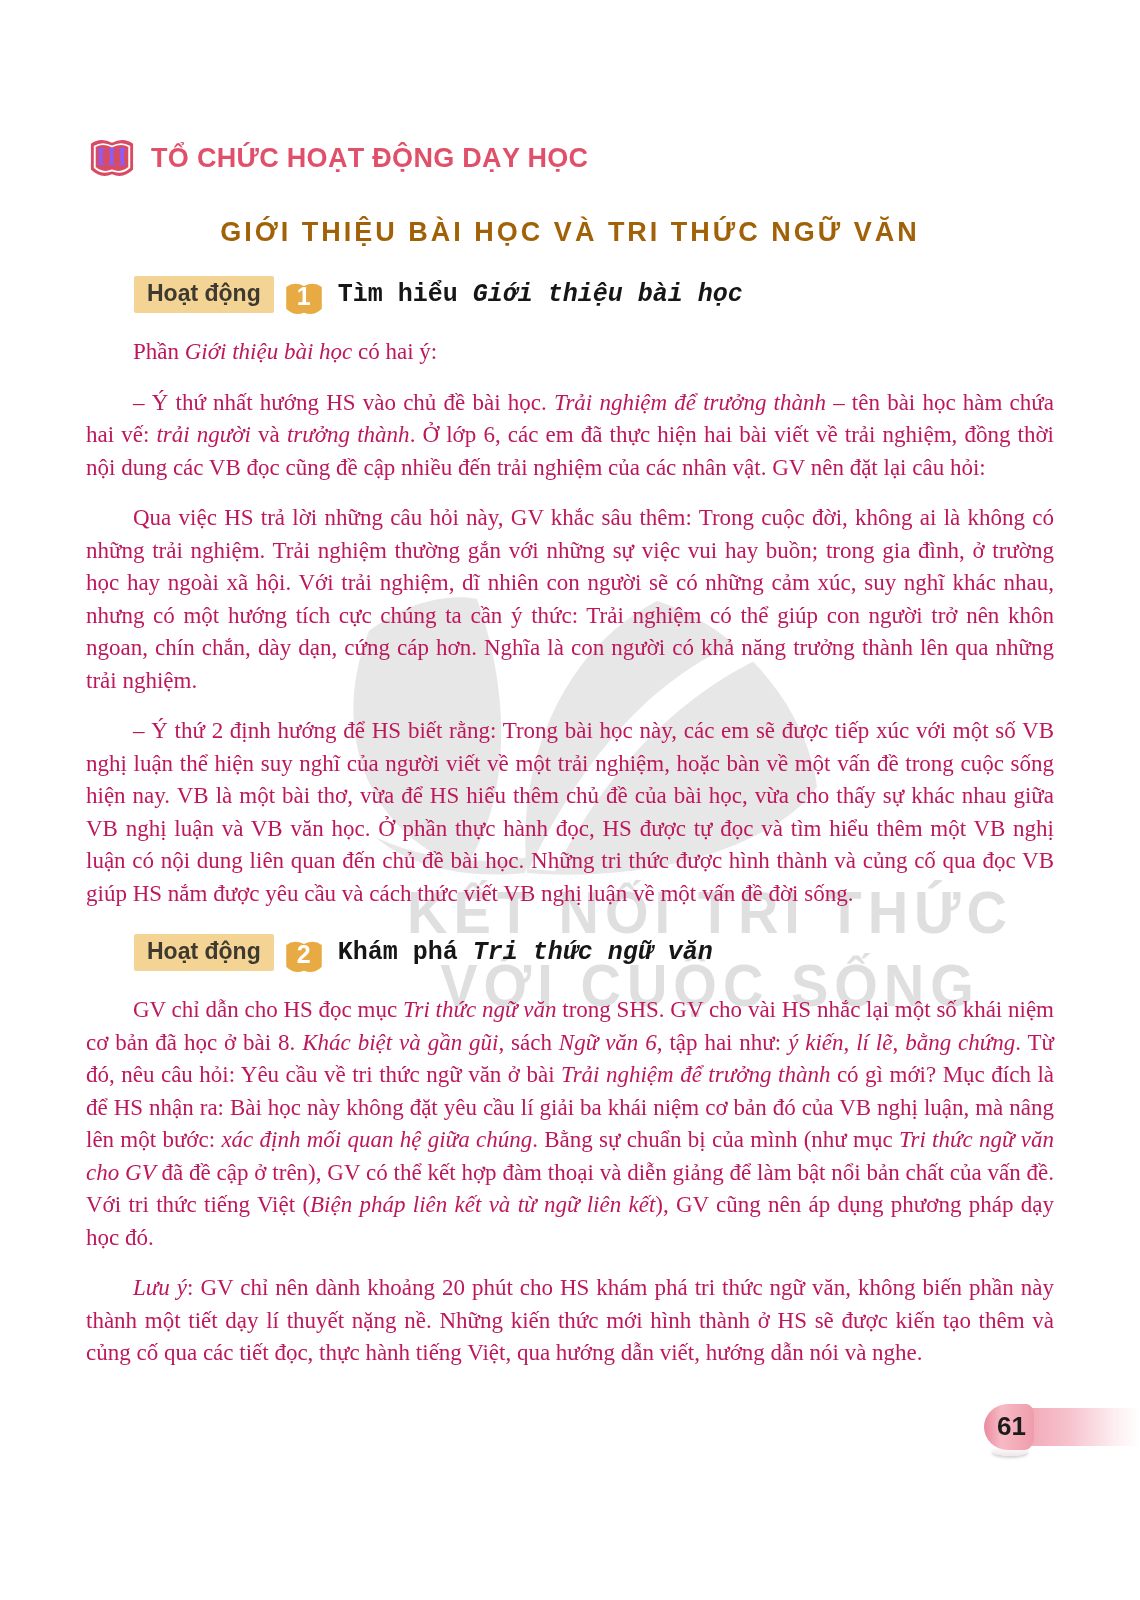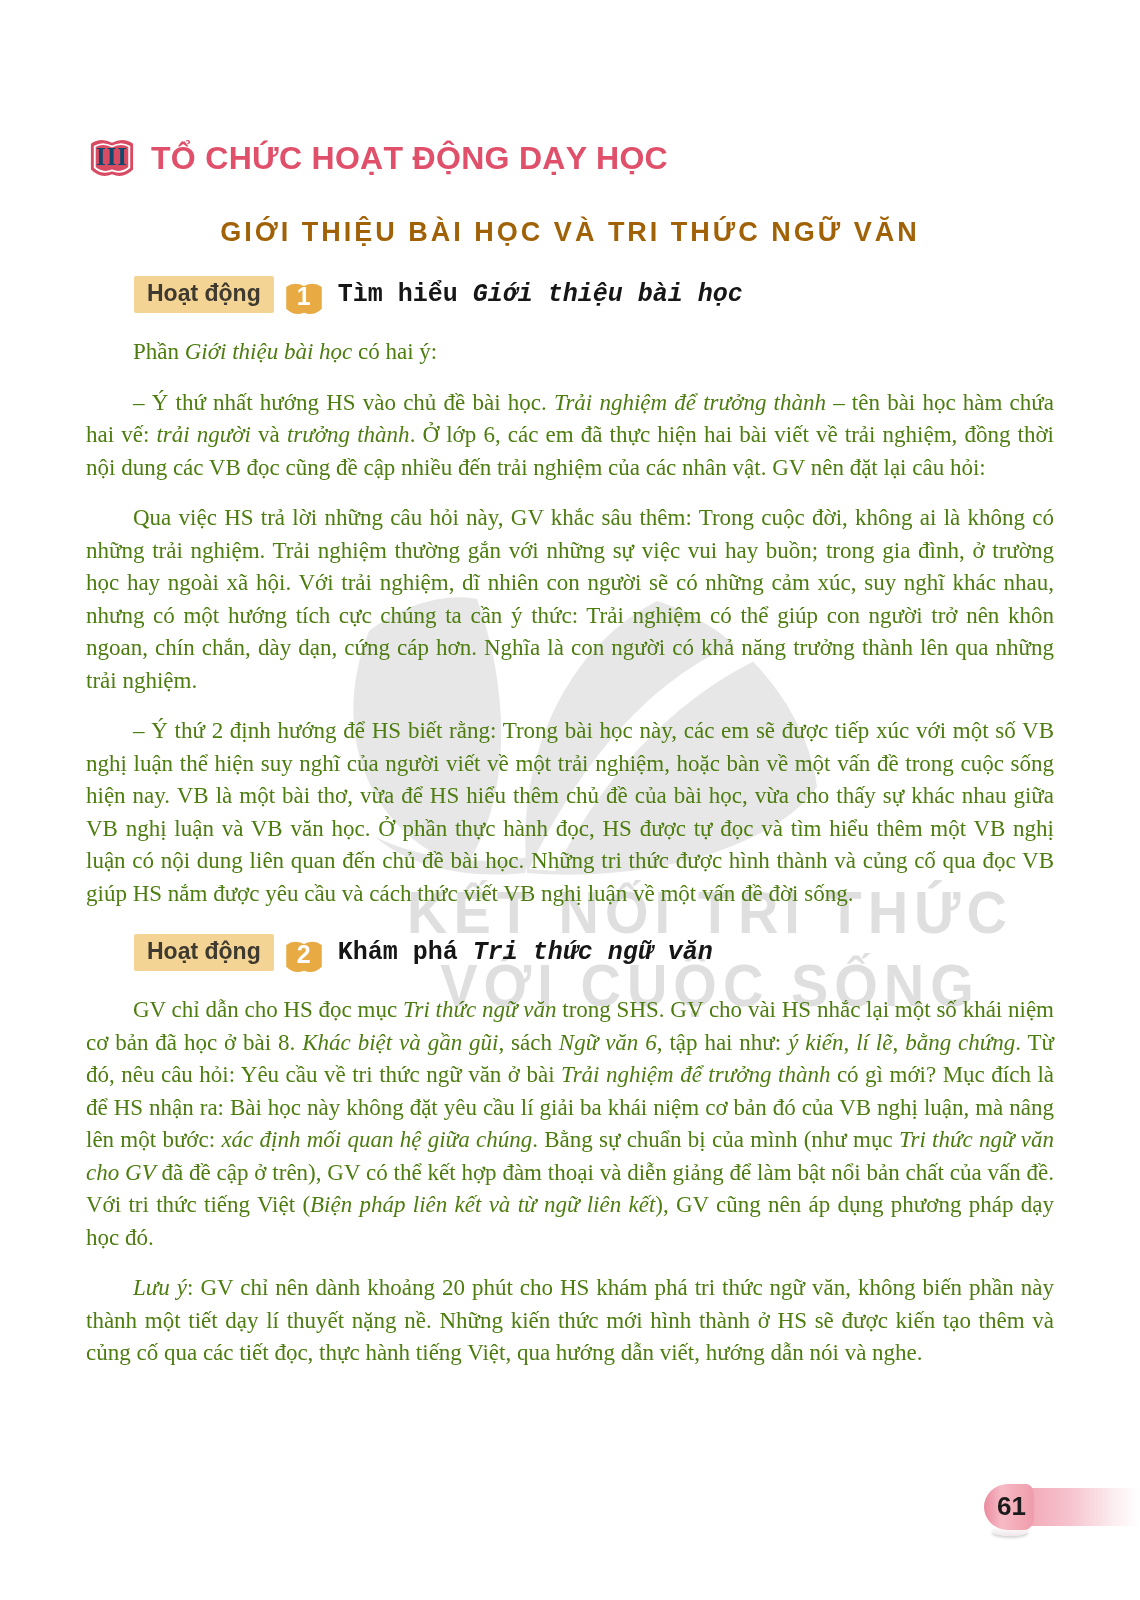--- a/index.html
+++ b/index.html
@@ -16,43 +16,43 @@
   .wm-line1{font-size:56px;letter-spacing:6px;white-space:nowrap;}
   .wm-line2{font-size:56px;letter-spacing:6px;margin-top:4px;white-space:nowrap;}
   
   .content{position:relative;z-index:1;padding:135px 86px 0 86px;}
   .section-header{display:flex;align-items:center;gap:13px;height:46px;}
   .roman-badge{position:relative;width:52px;height:46px;flex:0 0 auto;}
   .roman-badge svg{position:absolute;inset:0;width:100%;height:100%;}
   .roman-badge .outer{fill:#d84b62;}
   .roman-badge .inner{fill:none;stroke:#ffffff;stroke-width:2;}
   .roman-badge .roman{position:absolute;left:0;right:0;top:8px;text-align:center;
-      color:#0c4a6e;font-weight:bold;font-size:25px;font-family:"Liberation Serif",serif;letter-spacing:1px;}
+      color:#8b5cf6;font-weight:bold;font-size:25px;font-family:"Liberation Serif",serif;letter-spacing:1px;}
   .section-title{margin:0;font-family:"Liberation Sans","DejaVu Sans",sans-serif;
-      font-size:32px;font-weight:bold;color:#e0506a;letter-spacing:.3px;}
+      font-size:27px;font-weight:bold;color:#e0506a;letter-spacing:.3px;}
   .lesson-title{margin:36px 0 0;text-align:center;font-family:"Liberation Sans","DejaVu Sans",sans-serif;
       font-size:27px;font-weight:bold;color:#a16207;letter-spacing:3px;}
   #flow{margin-top:22px;}
   
   .activity{display:flex;align-items:center;gap:9px;margin:18px 0 12px 48px;height:48px;}
   .act-label{background:#f4d494;color:#3e3a30;font-family:"Liberation Sans","DejaVu Sans",sans-serif;
       font-weight:bold;font-size:23px;padding:4px 13px 6px;border-radius:2px;}
   .act-num{position:relative;width:42px;height:48px;margin-top:10px;flex:0 0 auto;}
   .act-num svg{position:absolute;inset:0;width:100%;height:100%;}
   .act-num path{fill:#e8ab43;}
   .act-num .num{position:absolute;left:0;right:0;top:7px;text-align:center;color:#fff;
       font-family:"Liberation Sans",sans-serif;font-weight:bold;font-size:25px;font-style:normal;}
   .act-title{font-family:Liberation Mono, monospace;font-weight:bold;
       font-size:25px;color:#161616;padding-left:4px;white-space:nowrap;}
   .act-title i{font-style:italic;}
   
-  .body-p{margin:18px 0;text-align:justify;text-indent:47px;font-size:23px;line-height:32.5px;color:#4d7c0f;}
+  .body-p{margin:18px 0;text-align:justify;text-indent:47px;font-size:23px;line-height:32.5px;color:#be185d;}
   .body-p i{font-style:italic;}
   
-  .footer-ribbon{position:absolute;right:0;top:1484px;width:156px;height:58px;z-index:2;}
+  .footer-ribbon{position:absolute;right:0;top:1404px;width:156px;height:58px;z-index:2;}
   .ribbon-band{position:absolute;left:40px;right:0;top:4px;height:38px;
       background:linear-gradient(90deg,#f2a7b5 0%,#f6c3ce 40%,#fceef1 78%,#ffffff 100%);}
   .ribbon-cap{position:absolute;left:0;top:0;width:50px;height:46px;z-index:2;
       border-radius:24px 8px 10px 24px / 23px 10px 12px 23px;
       background:linear-gradient(90deg,#ea8ba0 0%,#f7bac5 35%,#ef9cab 100%);}
   .ribbon-curl{position:absolute;left:8px;top:42px;width:36px;height:10px;border-radius:50%;
       background:linear-gradient(#ffffff,#efe7e9);box-shadow:0 2px 3px rgba(0,0,0,.18);z-index:1;}
   .page-num{position:absolute;left:13px;top:7px;font-family:"Liberation Sans","DejaVu Sans",sans-serif;
       font-weight:bold;font-size:26px;color:#1b1b1b;font-style:normal;}
 </style>

